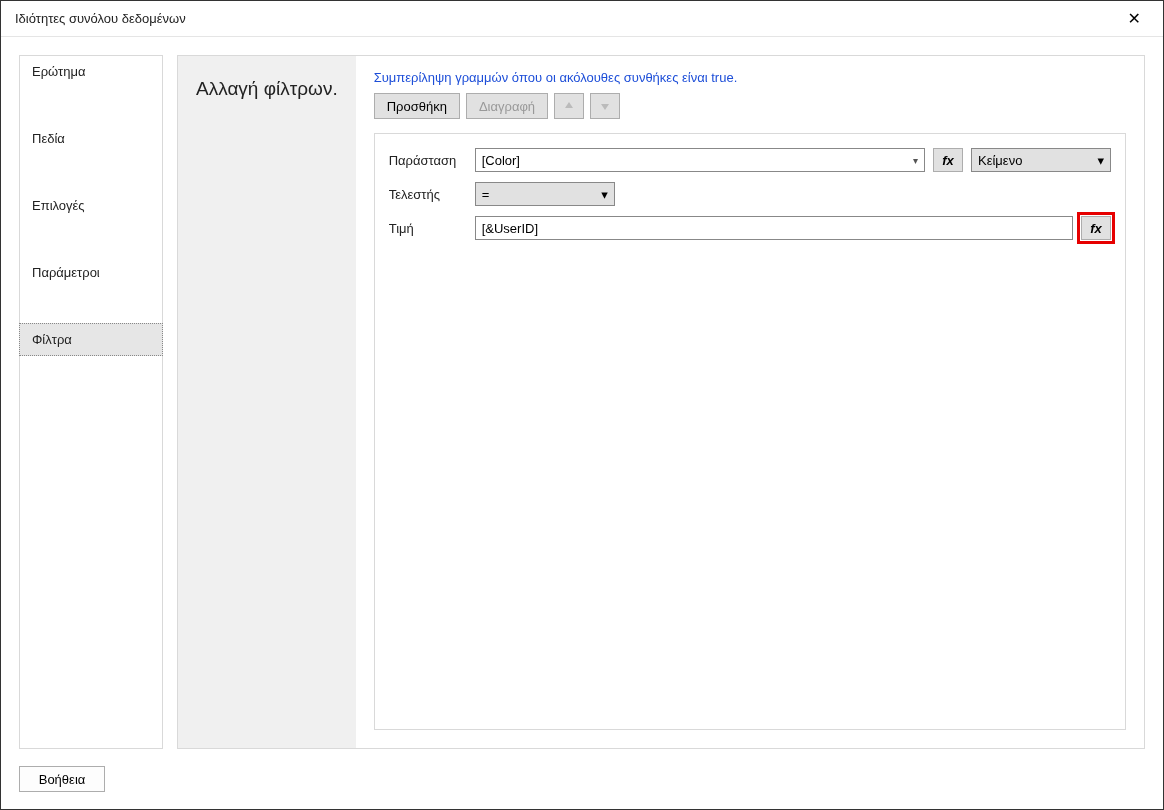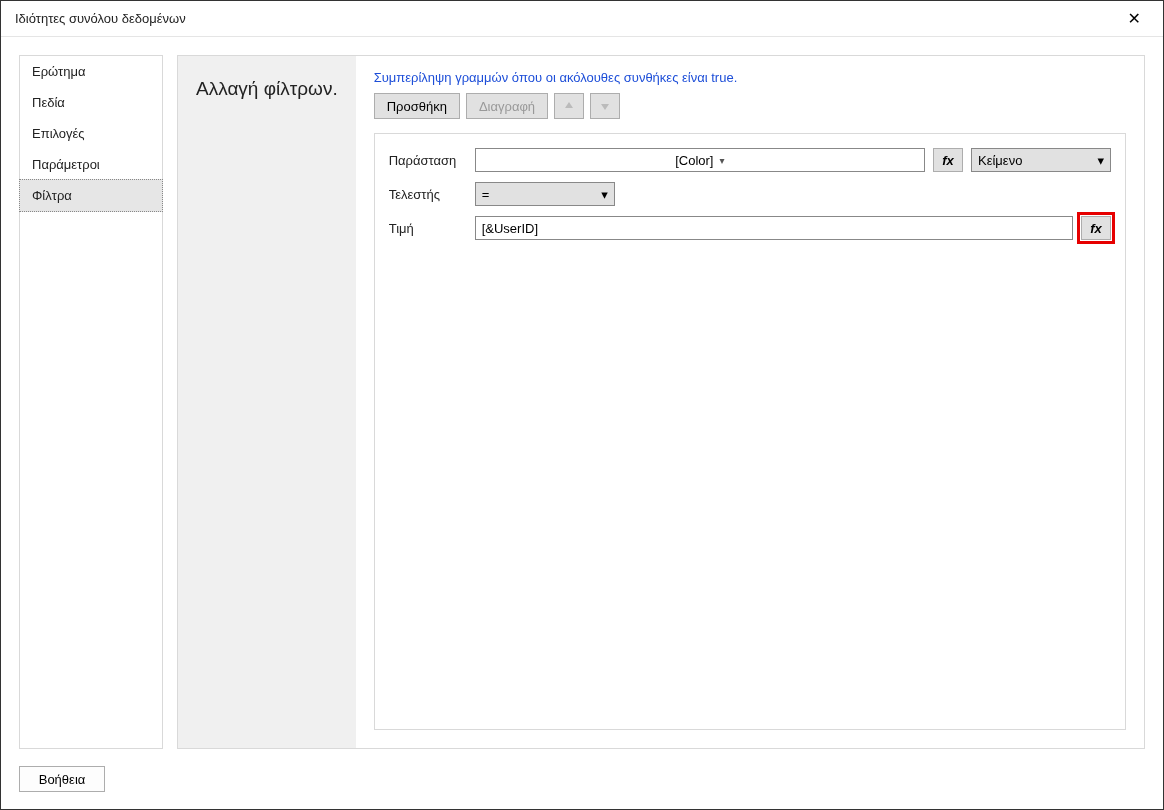--- a/index.html
+++ b/index.html
@@ -28,20 +28,21 @@
     padding: 18px 18px 0 18px;
     gap: 14px;
     min-height: 0;
   }
   .sidebar {
     width: 144px;
     border: 1px solid #d9d9d9;
     background: #fff;
     display: flex;
     flex-direction: column;
+    gap: 36px;
   }
   .sidebar .item {
     padding: 8px 12px;
     font-size: 13px;
     color: #222;
     cursor: pointer;
   }
   .sidebar .item.selected {
     background: #e6e6e6;
     border: 1px dotted #888;
@@ -89,21 +90,21 @@
   }
   .row { display: flex; align-items: center; margin-bottom: 10px; gap: 8px; }
   .row-label { width: 78px; font-size: 13px; color: #222; flex-shrink:0; }
   .combo, .textinput, .select-sm {
     border: 1px solid #888;
     font-size: 13px;
     padding: 3px 6px;
     height: 24px;
     background: #fff;
   }
-  .combo { flex: 1; display:flex; align-items:center; justify-content:center; }
+  .combo { flex: 1; display:flex; align-items:center; justify-content:space-between; }
   .combo .chev { font-size: 10px; color: #555; padding-left:6px; }
   .select-sm { width: 140px; background:#e1e1e1; display:flex; align-items:flex-end; justify-content:space-between;}
   .select-sm.type { width: 140px; }
   .op-select { width: 140px; background:#e1e1e1; display:flex; align-items:center; justify-content:space-between; border:1px solid #888; height:24px; padding:3px 6px; font-size:13px;}
   .fx-btn {
     width: 30px; height: 24px;
     background: #e1e1e1;
     border: 1px solid #adadad;
     display:flex; align-items:center; justify-content:center;
     font-style: italic; font-weight: bold; font-size: 13px;

